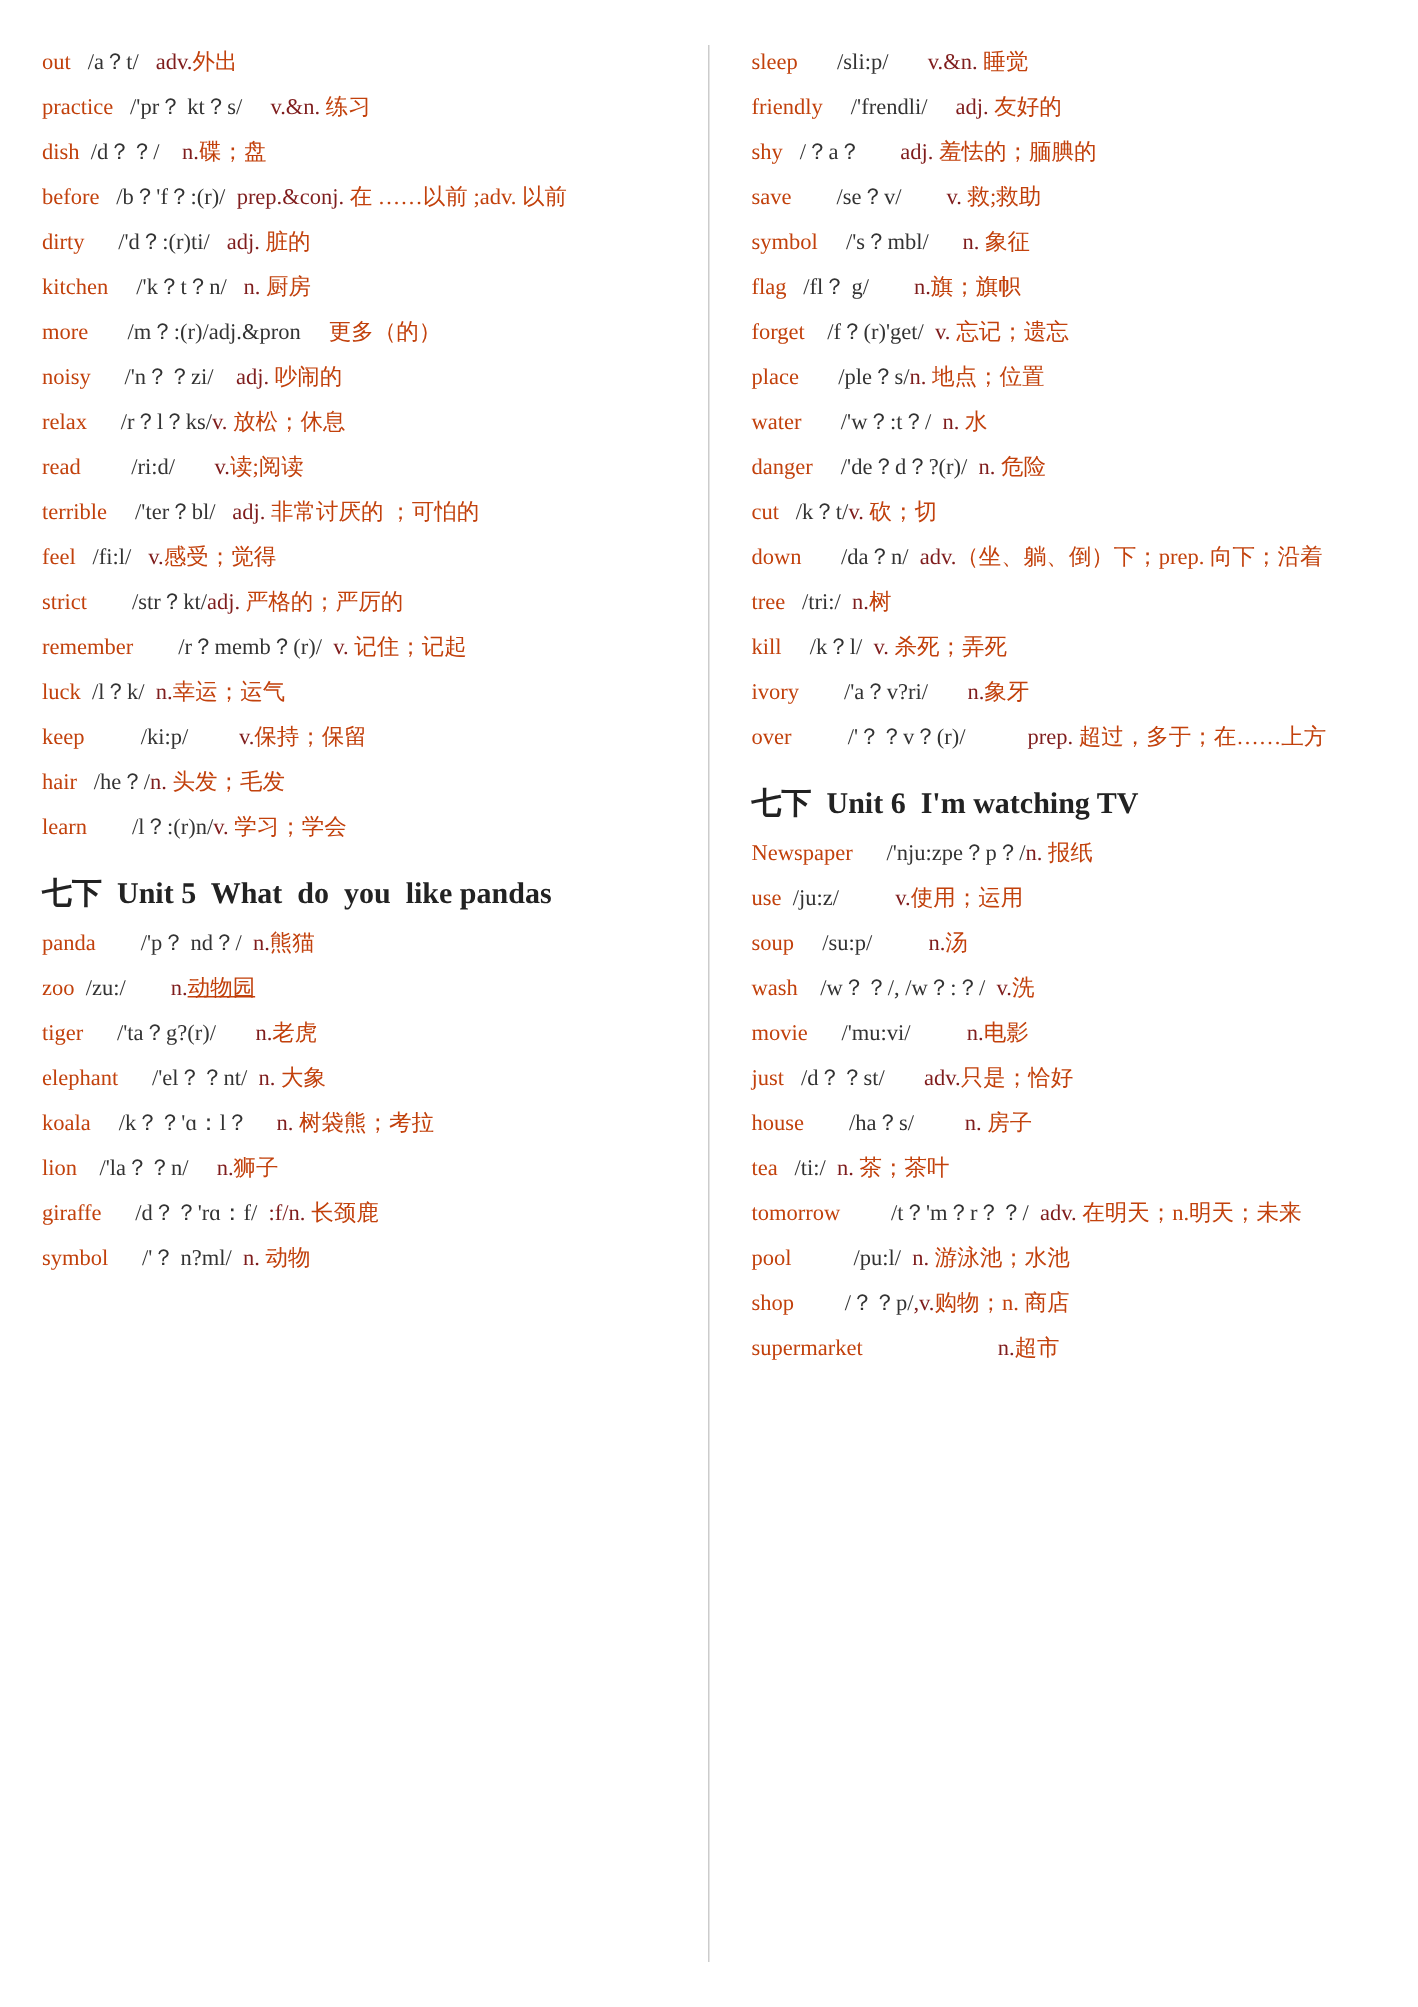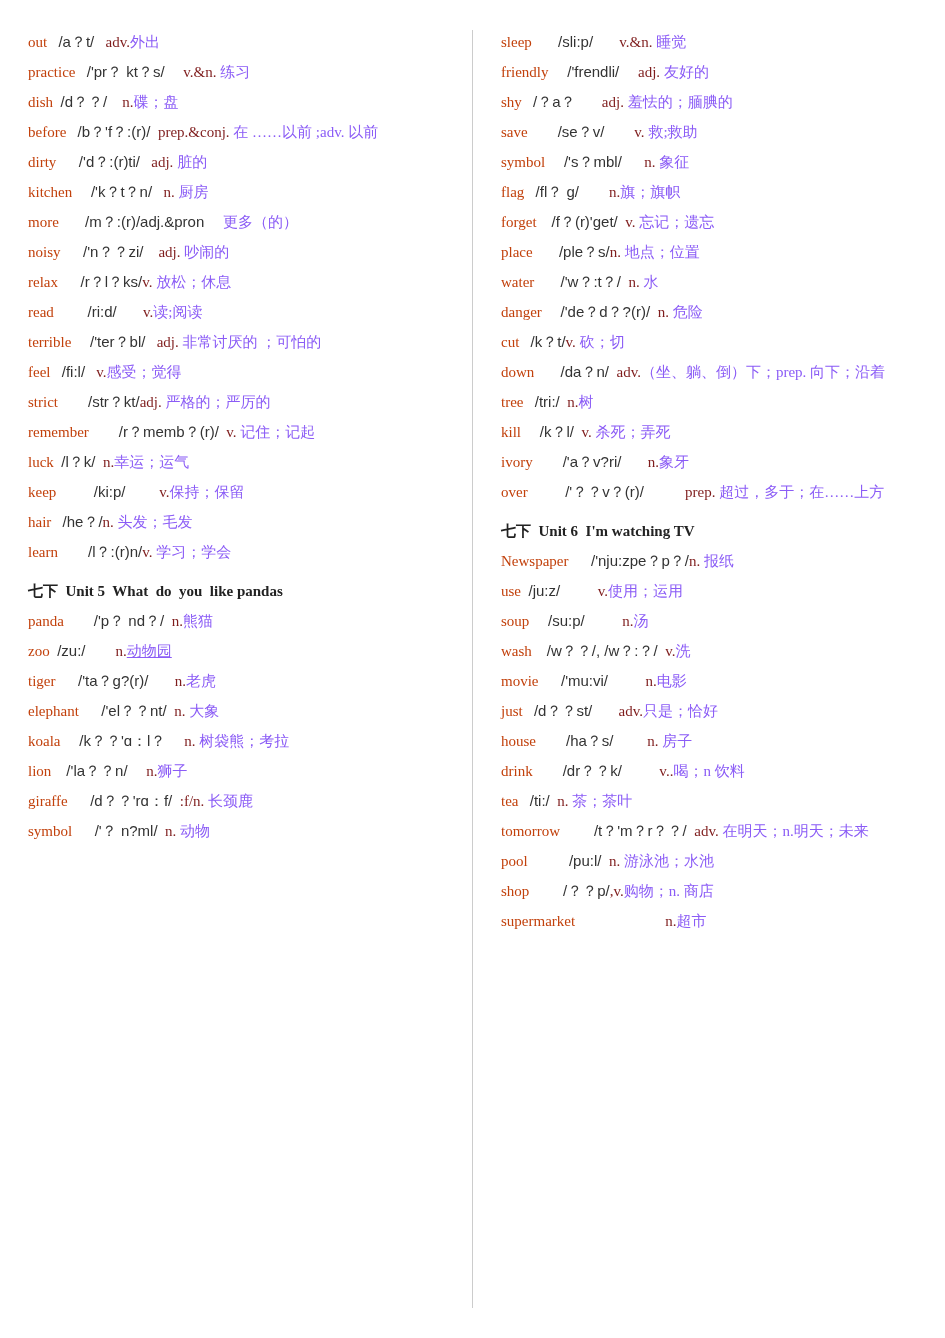--- a/index.html
+++ b/index.html
@@ -32,33 +32,33 @@
     .entry {
       margin-bottom: 6px;
       line-height: 1.6;
     }
     .entry .word {
       color: #c2410c;
       font-style: normal;
     }
     .entry .phonetic {
       color: #333;
-      font-family: Liberation Sans, sans-serif;
+      font-family: Liberation Serif, serif;
     }
     .entry .pos {
       color: #7f1d1d;
     }
     .entry .meaning {
-      color: #8b5cf6;
+      color: #c2410c;
       font-family: Liberation Serif, serif;
     }
     .unit-title {
       margin: 18px 0 8px 0;
       font-weight: bold;
-      font-size: 15px;
+      font-size: 20px;
       color: #222;
     }
     .zoo-link {
       color: #0000cc;
       text-decoration: underline;
     }
   </style>
 </head>
 <body>
 
@@ -306,25 +306,20 @@
       <span class="word">just</span>
       &nbsp;&nbsp;<span class="phonetic">/d？？st/</span>
       &nbsp;&nbsp;&nbsp;&nbsp;&nbsp;&nbsp;<span class="pos">adv.</span><span class="meaning">只是；恰好</span>
     </div>
     <div class="entry">
       <span class="word">house</span>
       &nbsp;&nbsp;&nbsp;&nbsp;&nbsp;&nbsp;&nbsp;<span class="phonetic">/ha？s/</span>
       &nbsp;&nbsp;&nbsp;&nbsp;&nbsp;&nbsp;&nbsp;&nbsp;<span class="pos">n. </span><span class="meaning">房子</span>
     </div>
     <div class="entry">
-      <span class="word">drink</span>
-      &nbsp;&nbsp;&nbsp;&nbsp;&nbsp;&nbsp;&nbsp;<span class="phonetic">/dr？？k/</span>
-      &nbsp;&nbsp;&nbsp;&nbsp;&nbsp;&nbsp;&nbsp;&nbsp;&nbsp;<span class="pos">v..</span><span class="meaning">喝；n 饮料</span>
-    </div>
-    <div class="entry">
       <span class="word">tea</span>
       &nbsp;&nbsp;<span class="phonetic">/ti:/</span>
       &nbsp;<span class="pos">n. </span><span class="meaning">茶；茶叶</span>
     </div>
     <div class="entry">
       <span class="word">tomorrow</span>
       &nbsp;&nbsp;&nbsp;&nbsp;&nbsp;&nbsp;&nbsp;&nbsp;<span class="phonetic">/t？'m？r？？/</span>
       &nbsp;<span class="pos">adv. </span><span class="meaning">在明天；n.明天；未来</span>
     </div>
     <div class="entry">

